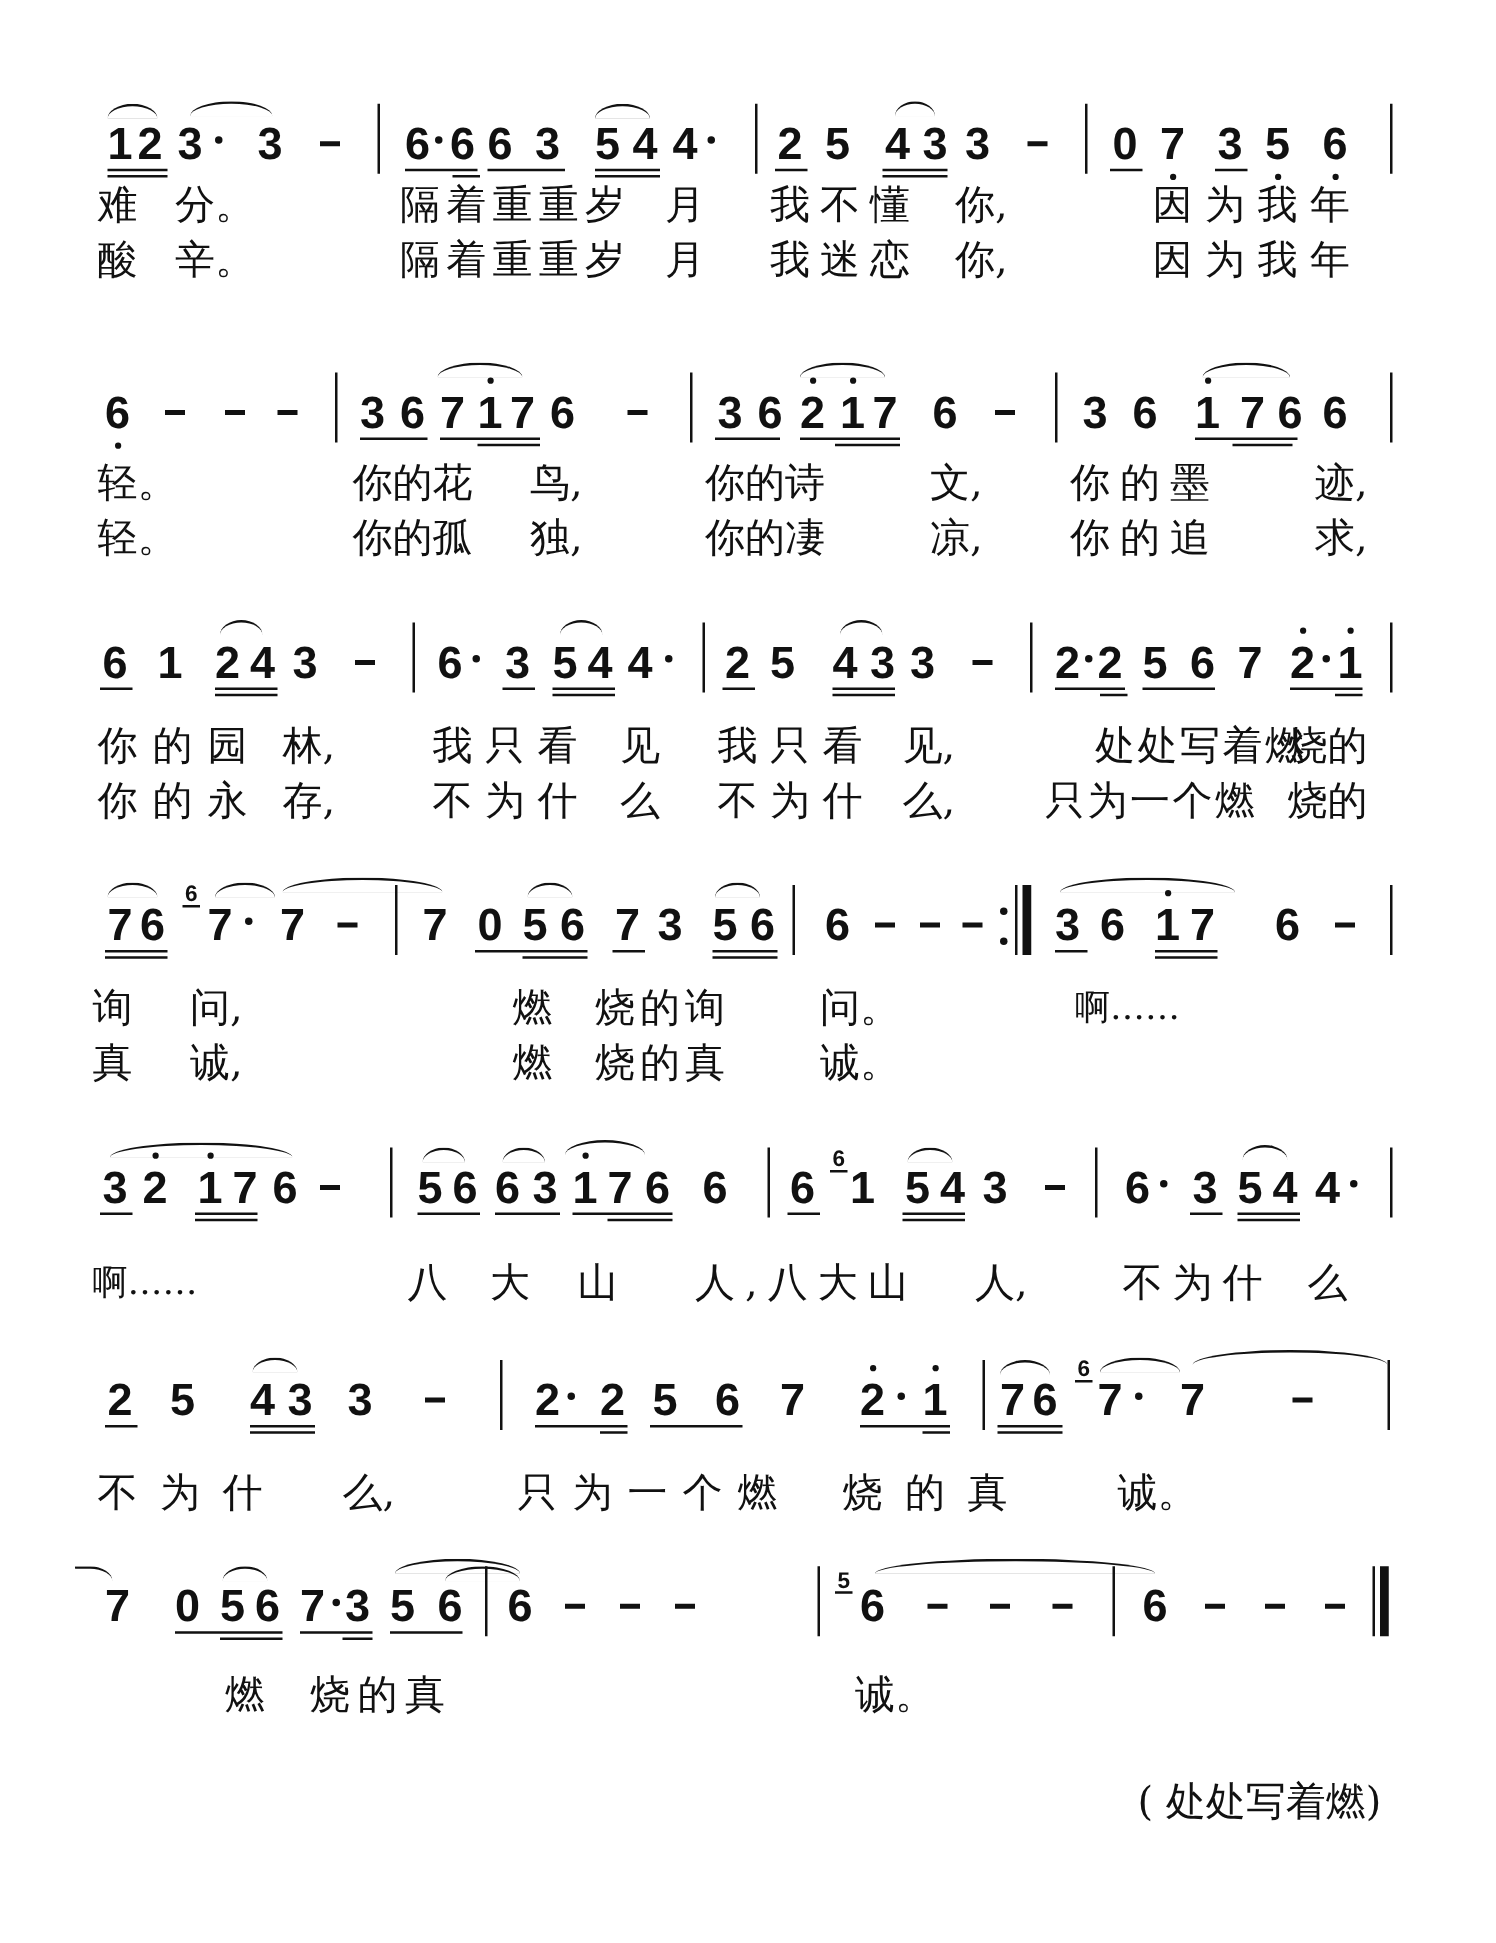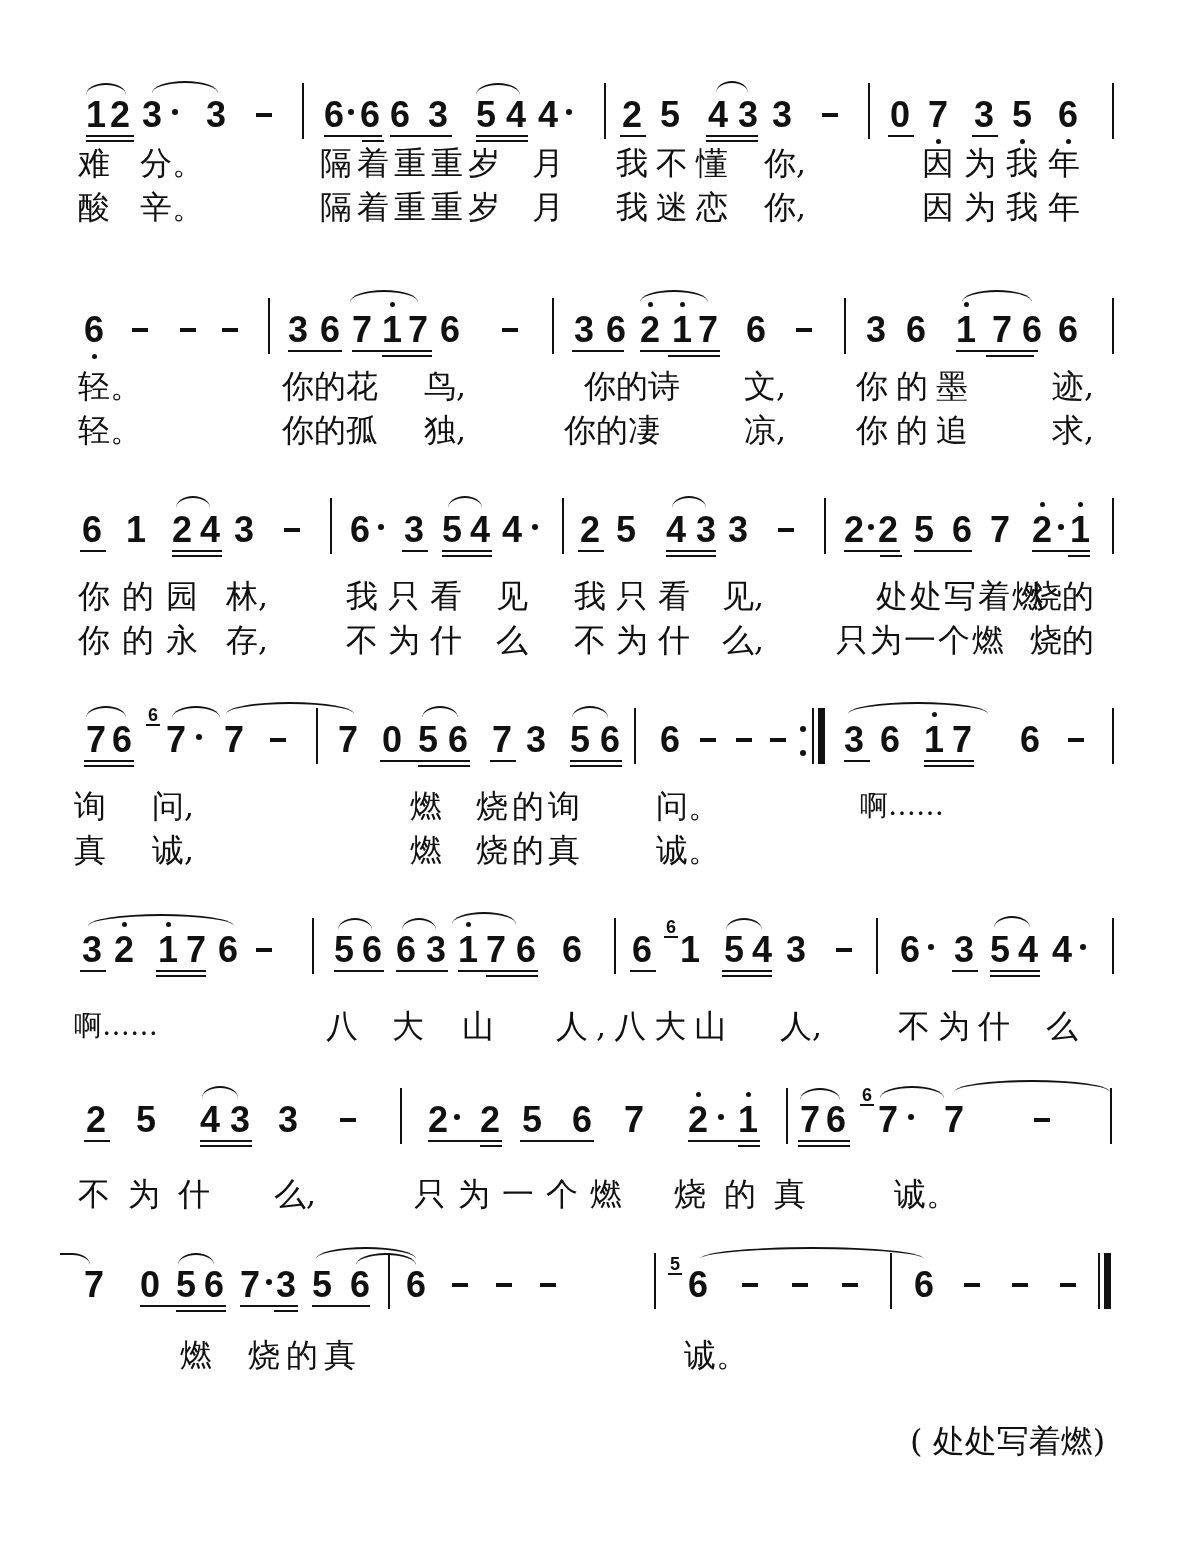--- a/index.html
+++ b/index.html
@@ -137,21 +137,21 @@
       <span class="n" style="left:990px;">7</span>
       <span class="n" style="left:1020px;">6</span>
       <span class="ul" style="left:956px;top:60px;width:82px;"></span>
       <span class="ul" style="left:986px;top:65px;width:48px;"></span>
       <span class="n" style="left:1056px;">6</span>
       <span class="bar" style="left:1112px;"></span>
     </div>
     <span class="lyric" style="left:78px;top:76px;">轻。</span>
     <span class="lyric" style="left:282px;top:76px;">你的花</span>
     <span class="lyric" style="left:424px;top:76px;">鸟,</span>
-    <span class="lyric" style="left:584px;top:76px;">你的诗</span>
+    <span class="lyric" style="left:564px;top:76px;">你的诗</span>
     <span class="lyric" style="left:744px;top:76px;">文,</span>
     <span class="lyric" style="left:856px;top:76px;letter-spacing:8px;">你的墨</span>
     <span class="lyric" style="left:1052px;top:76px;">迹,</span>
     <span class="lyric" style="left:78px;top:120px;">轻。</span>
     <span class="lyric" style="left:282px;top:120px;">你的孤</span>
     <span class="lyric" style="left:424px;top:120px;">独,</span>
     <span class="lyric" style="left:564px;top:120px;">你的凄</span>
     <span class="lyric" style="left:744px;top:120px;">凉,</span>
     <span class="lyric" style="left:856px;top:120px;letter-spacing:8px;">你的追</span>
     <span class="lyric" style="left:1052px;top:120px;">求,</span>

